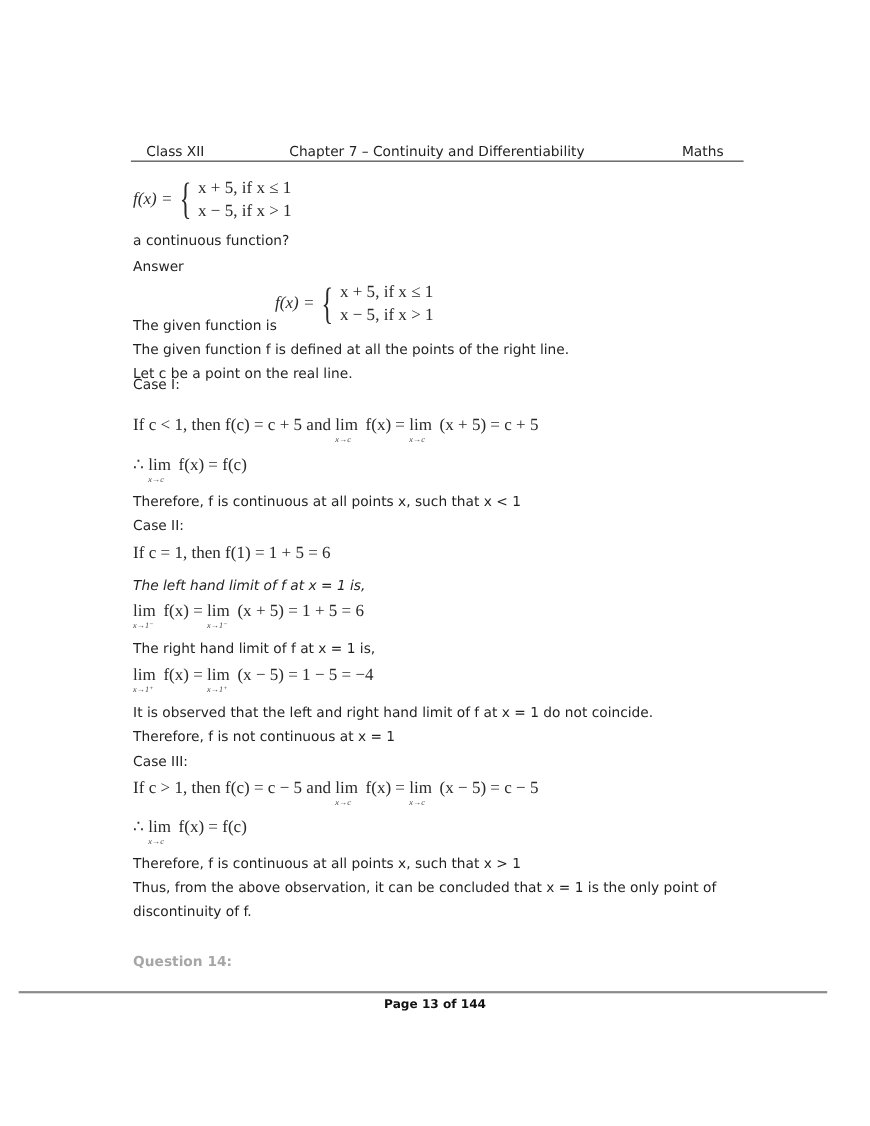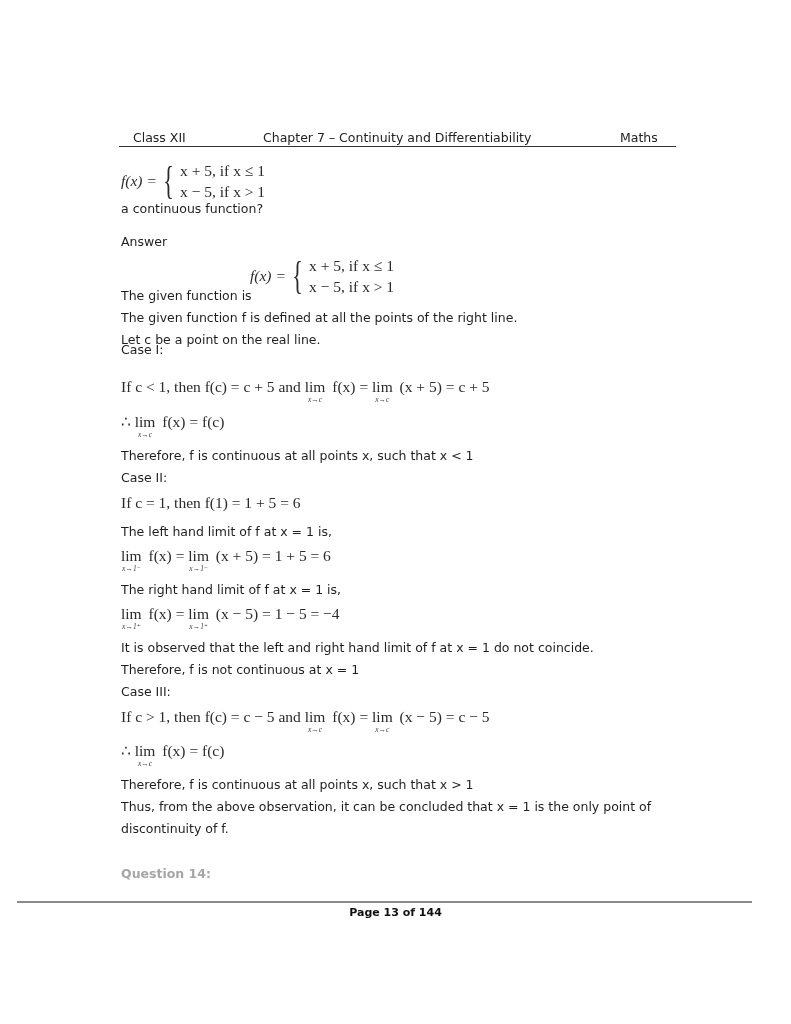--- a/index.html
+++ b/index.html
@@ -6,21 +6,21 @@
   body { width: 791px; height: 1024px; position: relative; overflow: hidden;
          font-family: "DejaVu Sans", "Liberation Sans", sans-serif; color: #1a1a1a; }
   .abs { position: absolute; }
   .header { left: 119px; top: 128px; width: 557px; height: 18px; border-bottom: 1.5px solid #333; }
   .header span { position: absolute; top: 2px; font-size: 12.5px; color: #222; }
   .h-class { left: 14px; }
   .h-chapter { left: 144px; }
   .h-subject { left: 501px; text-align: right; }
   .txt { position: absolute; left: 121px; font-size: 12.5px; color: #1f1f1f; white-space: nowrap; }
   .math { position: absolute; font-family: "Liberation Serif", "DejaVu Serif", serif; font-size: 15.5px; color: #2a2a2a; white-space: nowrap; }
-  .lim { display: inline-block; position: relative; text-align: center; margin-right: 3px; }
+  .lim { display: inline-block; position: relative; margin-right: 3px; }
   .lim .sub { position: absolute; left: 0; right: 0; top: 17px; font-size: 7.5px; font-style: italic; color: #444; }
   .piece { position: absolute; display: flex; align-items: center; font-family: "Liberation Serif", "DejaVu Serif", serif; font-size: 15.5px; color: #2a2a2a; }
   .brace { font-size: 40px; font-weight: 200; line-height: 1; margin: 0 2px 0 2px; transform: scaleX(0.55); display: inline-block; }
   .cases { display: flex; flex-direction: column; line-height: 21px; }
   .q14 { position: absolute; left: 121px; top: 866px; font-size: 12.5px; font-weight: bold; color: #a6a6a6; }
   .footer-line { position: absolute; left: 17px; top: 901px; width: 735px; height: 0; border-top: 2px solid #8a8a8a; }
   .footer-page { position: absolute; left: 0; width: 791px; top: 906px; text-align: center; font-size: 11px; font-weight: bold; color: #111; }
 </style>
 </head>
 <body>
@@ -33,21 +33,21 @@
 
 <div class="piece" style="left:121px; top:160px;">
   <span style="font-style:italic;">f(x) =</span>
   <span class="brace">{</span>
   <span class="cases">
     <span>x + 5,  if x ≤ 1</span>
     <span>x − 5,  if x &gt; 1</span>
   </span>
 </div>
 
-<div class="txt" style="top:201px;">a continuous function?</div>
+<div class="txt" style="top:211px;">a continuous function?</div>
 <div class="txt" style="top:234px;">Answer</div>
 
 <div class="txt" style="top:288px;">The given function is</div>
 <div class="piece" style="left:250px; top:255px;">
   <span style="font-style:italic;">f(x) =</span>
   <span class="brace">{</span>
   <span class="cases">
     <span>x + 5,  if x ≤ 1</span>
     <span>x − 5,  if x &gt; 1</span>
   </span>
@@ -68,21 +68,21 @@
   <span>∴</span>
   <span class="lim"><span>lim</span><span class="sub">x→c</span></span>
   <span>f(x) = f(c)</span>
 </div>
 
 <div class="txt" style="top:448px;">Therefore, f is continuous at all points x, such that x &lt; 1</div>
 <div class="txt" style="top:470px;">Case II:</div>
 
 <div class="math" style="left:121px; top:494px;">If c = 1, then f(1) = 1 + 5 = 6</div>
 
-<div class="txt" style="top:524px;">The left hand limit of f at x = 1 is,</div>
+<div class="txt" style="top:524px;font-style:italic;">The left hand limit of f at x = 1 is,</div>
 <div class="math" style="left:121px; top:547px;">
   <span class="lim"><span>lim</span><span class="sub">x→1⁻</span></span>
   <span>f(x) =</span>
   <span class="lim"><span>lim</span><span class="sub">x→1⁻</span></span>
   <span>(x + 5) = 1 + 5 = 6</span>
 </div>
 
 <div class="txt" style="top:582px;">The right hand limit of f at x = 1 is,</div>
 <div class="math" style="left:121px; top:605px;">
   <span class="lim"><span>lim</span><span class="sub">x→1⁺</span></span>

